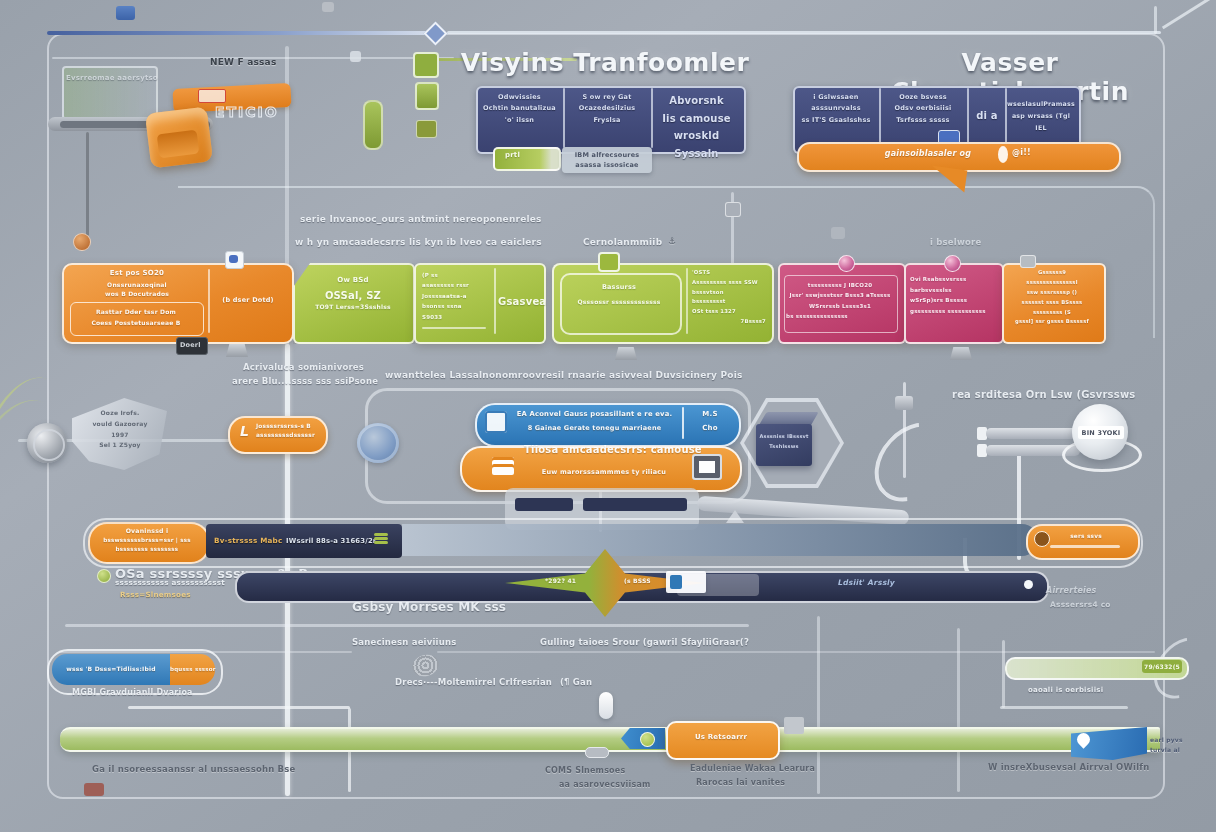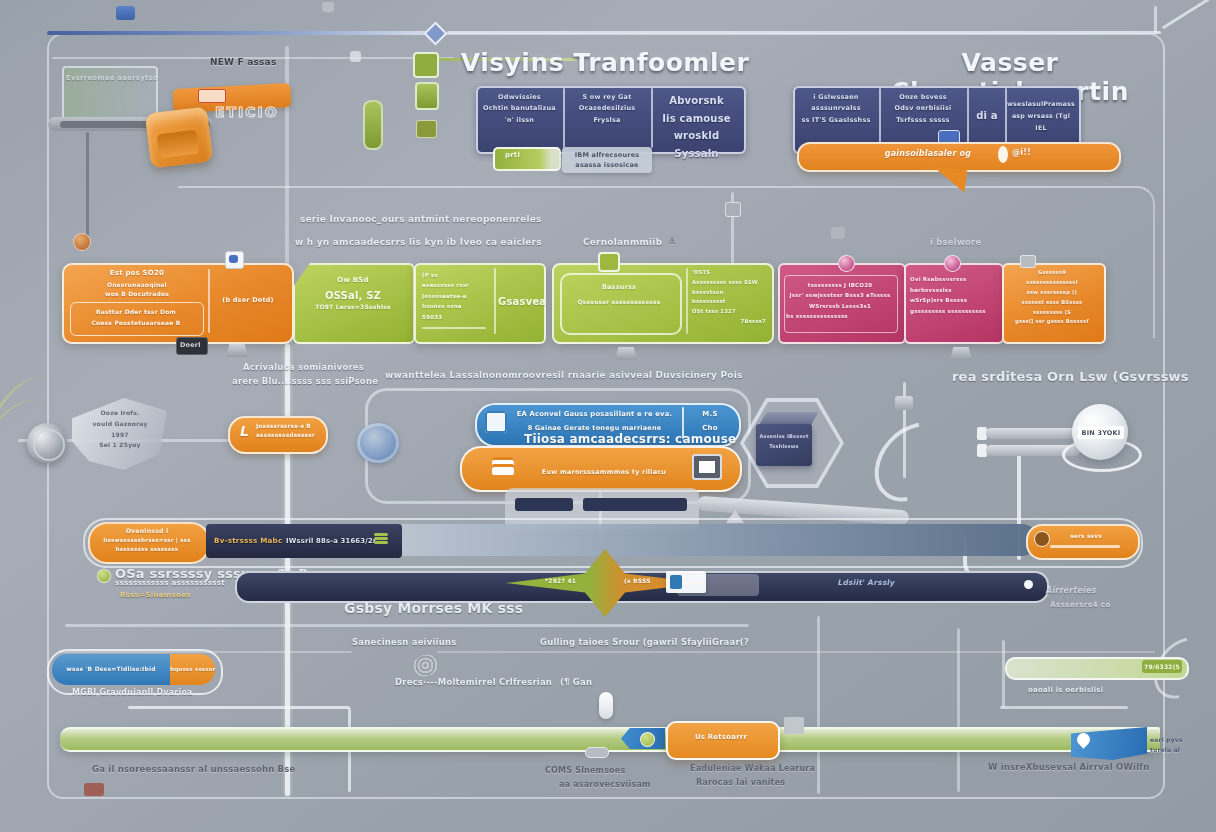--- a/index.html
+++ b/index.html
@@ -221,21 +221,21 @@
 <div class="abs" style="left:176px;top:337px;width:30px;height:16px;background:#2e3238;border:1px solid #596067;border-radius:3px"></div>
 <div class="t" style="left:180px;top:341px;font-size:6.5px;color:#cfd4da">Doerl</div>
 
 <div class="abs" style="left:226px;top:344px;width:22px;height:13px;background:linear-gradient(#cdd2d8,#989ea6);clip-path:polygon(15% 0,85% 0,100% 100%,0 100%)"></div>
 <div class="abs" style="left:615px;top:347px;width:22px;height:13px;background:linear-gradient(#cdd2d8,#989ea6);clip-path:polygon(15% 0,85% 0,100% 100%,0 100%)"></div>
 <div class="abs" style="left:950px;top:347px;width:22px;height:13px;background:linear-gradient(#cdd2d8,#989ea6);clip-path:polygon(15% 0,85% 0,100% 100%,0 100%)"></div>
 
 <div class="t gt" style="left:243px;top:362px;font-size:8.5px">Acrivaluca somianivores</div>
 <div class="t gt" style="left:232px;top:376px;font-size:8.5px">arere Blu....ssss sss ssiPsone</div>
 <div class="t gt" style="left:385px;top:370px;font-size:9px">wwanttelea Lassalnonomroovresil rnaarie asivveal Duvsicinery Pois</div>
-<div class="t gt" style="left:952px;top:369px;font-size:13px">rea srditesa Orn Lsw (Gsvrssws</div>
+<div class="t gt" style="left:952px;top:389px;font-size:10px">rea srditesa Orn Lsw (Gsvrssws</div>
 
 <div class="abs" style="left:27px;top:423px;width:40px;height:40px;border-radius:50%;background:radial-gradient(circle at 35% 32%,#eceef1,#9aa0a8 62%,#7c838c);box-shadow:0 3px 6px rgba(50,58,70,.35)"></div>
 <div class="abs" style="left:33px;top:429px;width:28px;height:28px;border-radius:50%;border:2px solid rgba(210,215,222,.8)"></div>
 <div class="abs" style="left:72px;top:398px;width:95px;height:72px;background:linear-gradient(120deg,rgba(228,232,238,.92),rgba(168,176,186,.8));clip-path:polygon(0 28%,55% 0,100% 18%,92% 78%,55% 100%,18% 88%,0 60%);box-shadow:0 3px 7px rgba(60,68,80,.3)"></div>
 <div class="t ctr" style="left:80px;top:408px;width:80px;font-size:6px;line-height:1.8;color:#626a76;white-space:normal">
   <div>Ooze Irofs.</div>
     <div>vould Gazooray</div>
     <div>1997</div>
     <div>Sel 1 Z5yoy</div>
 </div>
@@ -248,21 +248,21 @@
 <div class="abs" style="left:475px;top:403px;width:262px;height:40px;border-radius:20px;background:linear-gradient(180deg,#4b96d2,#2b74b4);border:2.5px solid rgba(250,252,254,.9);box-shadow:0 3px 7px rgba(40,70,100,.35)"></div>
 <div class="abs" style="left:485px;top:411px;width:22px;height:22px;background:rgba(255,255,255,.92);border-radius:3px;box-shadow:inset 0 0 0 2px #3a7cb8"></div>
 <div class="t pw ctr" style="left:512px;top:410px;width:165px;font-size:6.8px">EA Aconvel Gauss posasillant e re eva.</div>
 <div class="t pw ctr" style="left:512px;top:424px;width:165px;font-size:6.5px">8 Gainae Gerate tonegu marriaene</div>
 <div class="line" style="left:682px;top:407px;width:2px;height:32px;background:rgba(255,255,255,.8)"></div>
 <div class="t pw ctr" style="left:688px;top:410px;width:44px;font-size:7px;font-weight:700">M.S</div>
 <div class="t pw ctr" style="left:688px;top:424px;width:44px;font-size:7px">Cho</div>
 
 <div class="abs" style="left:460px;top:446px;width:278px;height:42px;border-radius:21px;background:linear-gradient(180deg,#f2a344,#e2851e);border:2.5px solid rgba(252,253,254,.9);box-shadow:0 3px 7px rgba(95,60,20,.35)"></div>
 <div class="abs" style="left:492px;top:457px;width:22px;height:18px;background:#fdfdfd;border-radius:2px;box-shadow:inset 0 3px 0 #e2851e,inset 0 7px 0 #fff,inset 0 10px 0 #e2851e"></div>
-<div class="t pw ctr" style="left:524px;top:432px;width:160px;font-size:12px">Tiiosa amcaadecsrrs: camouse</div>
+<div class="t pw ctr" style="left:524px;top:444px;width:160px;font-size:10px">Tiiosa amcaadecsrrs: camouse</div>
 <div class="t pw ctr" style="left:524px;top:468px;width:160px;font-size:6.5px">Euw marorsssammmes ty riliacu</div>
 <div class="abs" style="left:692px;top:454px;width:26px;height:22px;background:#fdfdfd;border:2px solid #d8dde3;border-radius:3px;box-shadow:inset 0 0 0 5px rgba(60,66,80,.85)"></div>
 
 <div class="abs" style="left:740px;top:398px;width:104px;height:90px;background:rgba(240,244,249,.7);clip-path:polygon(25% 0,75% 0,100% 50%,75% 100%,25% 100%,0 50%)"></div>
 <div class="abs" style="left:744px;top:402px;width:96px;height:82px;background:#a4abb5;clip-path:polygon(25% 0,75% 0,100% 50%,75% 100%,25% 100%,0 50%)"></div>
 <div class="abs" style="left:762px;top:412px;width:52px;height:16px;background:linear-gradient(#8e96ad,#5d6788);transform:skewX(-30deg);border-radius:2px"></div>
 <div class="abs" style="left:756px;top:424px;width:56px;height:42px;background:linear-gradient(160deg,#4d5780,#333c60);border-radius:3px;box-shadow:0 3px 6px rgba(40,48,70,.4)"></div>
 <div class="t ctr" style="left:758px;top:432px;width:52px;font-size:5px;line-height:1.9;color:#cdd5ea;white-space:normal">
   <div>Asssniss IBsssvt</div>
     <div>Tsshlssws</div>
@@ -310,21 +310,21 @@
 <div class="abs" style="left:677px;top:574px;width:82px;height:22px;background:rgba(255,255,255,.28);border-radius:4px"></div>
 <div class="t" style="left:838px;top:578px;font-size:7.5px;font-style:italic;color:#a9bede">Ldsiit' Arssly</div>
 <div class="abs" style="left:1024px;top:580px;width:9px;height:9px;border-radius:50%;background:#f4f7fa"></div>
 
 <div class="abs" style="left:505px;top:549px;width:200px;height:68px;background:linear-gradient(90deg,#93b13c 42%,#cf8f2e 58%,#e08a28);clip-path:polygon(50% 0%,60% 36%,100% 50%,60% 64%,50% 100%,40% 64%,0% 50%,40% 36%);filter:drop-shadow(0 0 3px rgba(255,255,255,.75))"></div>
 <div class="t pwg" style="left:545px;top:577px;font-size:6px">*292? 41</div>
 <div class="t pw" style="left:624px;top:577px;font-size:6px">(s BSSS</div>
 <div class="abs" style="left:666px;top:571px;width:40px;height:22px;background:rgba(252,253,255,.95);border-radius:2px;box-shadow:0 2px 4px rgba(50,60,75,.3)"></div>
 <div class="abs" style="left:670px;top:575px;width:12px;height:14px;background:#2f78b6;border-radius:2px"></div>
 
-<div class="t gt" style="left:344px;top:600px;font-size:14px">Gsbsy Morrses  MK  sss</div>
+<div class="t gt" style="left:352px;top:600px;font-size:12px">Gsbsy Morrses  MK  sss</div>
 <div class="t gtf" style="left:1046px;top:586px;font-size:8px;font-style:italic">Airrerteies</div>
 <div class="t gtf" style="left:1050px;top:600px;font-size:7.5px">Asssersrs4 co</div>
 
 <div class="t gt" style="left:352px;top:637px;font-size:8.5px">Sanecinesn aeiviiuns</div>
 <div class="t gt" style="left:540px;top:637px;font-size:8.5px">Gulling taioes Srour (gawril Sfaylii</div>
 <div class="t gt" style="left:712px;top:637px;font-size:8.5px">Graar(?</div>
 <div class="abs" style="left:412px;top:655px;width:27px;height:21px;border-radius:50%;background:repeating-radial-gradient(circle at 50% 50%,#9aa0a8 0 2px,#c9ced4 2px 4px);transform:rotate(-15deg);opacity:.85"></div>
 <div class="t gt" style="left:395px;top:677px;font-size:8.5px">Drecs·---Moltemirrel Crlfresrian</div>
 <div class="t gt" style="left:560px;top:677px;font-size:8.5px">(¶ Gan</div>
 

